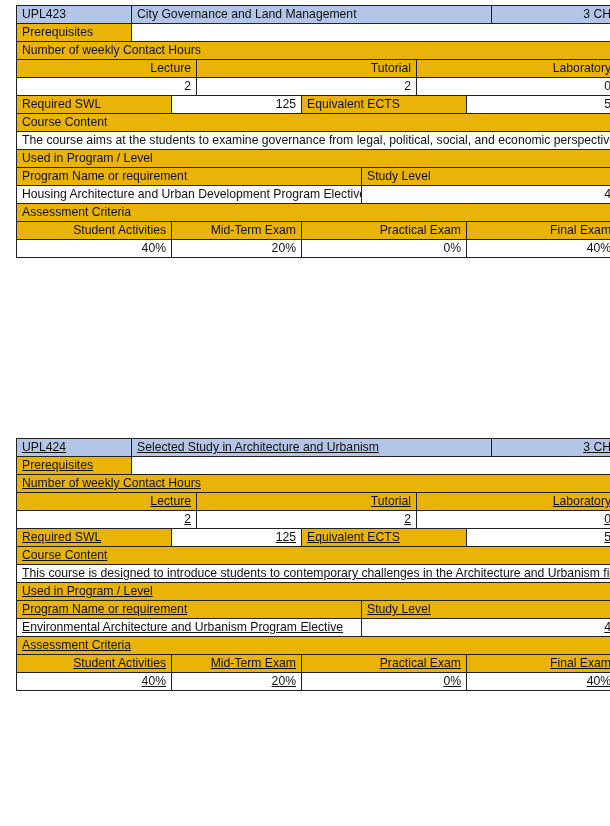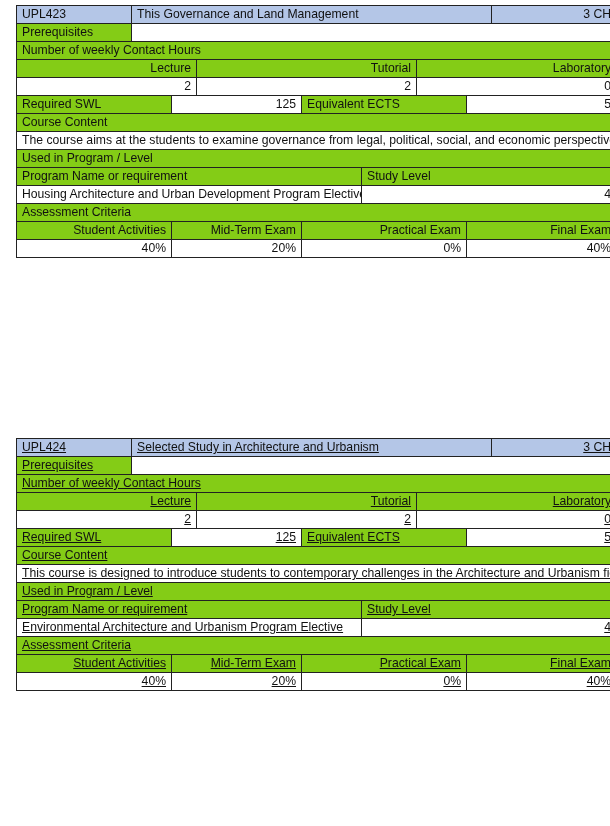--- a/index.html
+++ b/index.html
@@ -1,21 +1,21 @@
 <!DOCTYPE html>
 <html><head>
 <meta charset="utf-8">
 <style>
   html, body { margin: 0; padding: 0; background: #ffffff; }
   body { width: 610px; height: 826px; position: relative; overflow: hidden;
          font-family: "Liberation Sans", sans-serif; font-size: 12.2px; color: #111; }
   table.course { position: absolute; left: 16px; width: 530px; border-collapse: collapse; table-layout: fixed; }
   table.course td { border: 1px solid #222; padding: 0 5px; height: 17px; line-height: 17px; white-space: nowrap; overflow: hidden; }
   .blue { background: #b4c6e7; }
-  .green { background: #84cc16; }
+  .green { background: #eab308; }
   .white { background: #ffffff; }
   .c { text-align: right; margin-left: 24px; }
   td.para { white-space: normal; text-align: justify; line-height: 18.6px; padding: 1px 5px 2px 5px; height: auto; }
   td.wrap { white-space: normal; line-height: 18px; height: auto; vertical-align: top; }
   #t1 { top: 5px; }
   #t2 { top: 438px; text-decoration: underline; }
 </style>
 </head>
 <body>
 
@@ -31,21 +31,21 @@
       <col style="width:30px">
     <col style="width:55px">
       <col style="width:50px">
       <col style="width:25px">
       <col style="width:40px">
     <col style="width:85px">
   </colgroup>
   <tbody>
       <tr>
     <td class="blue" colspan="2">UPL423</td>
-    <td class="blue" colspan="9">This Governance and Land Management</td>
+    <td class="blue" colspan="9">City Governance and Land Management</td>
     <td class="blue c" colspan="2">3 CH</td>
   </tr>
   <tr>
     <td class="green" colspan="2">Prerequisites</td>
     <td class="white" colspan="11"></td>
   </tr>
   <tr>
     <td class="green" colspan="13">Number of weekly Contact Hours</td>
   </tr>
   <tr>

